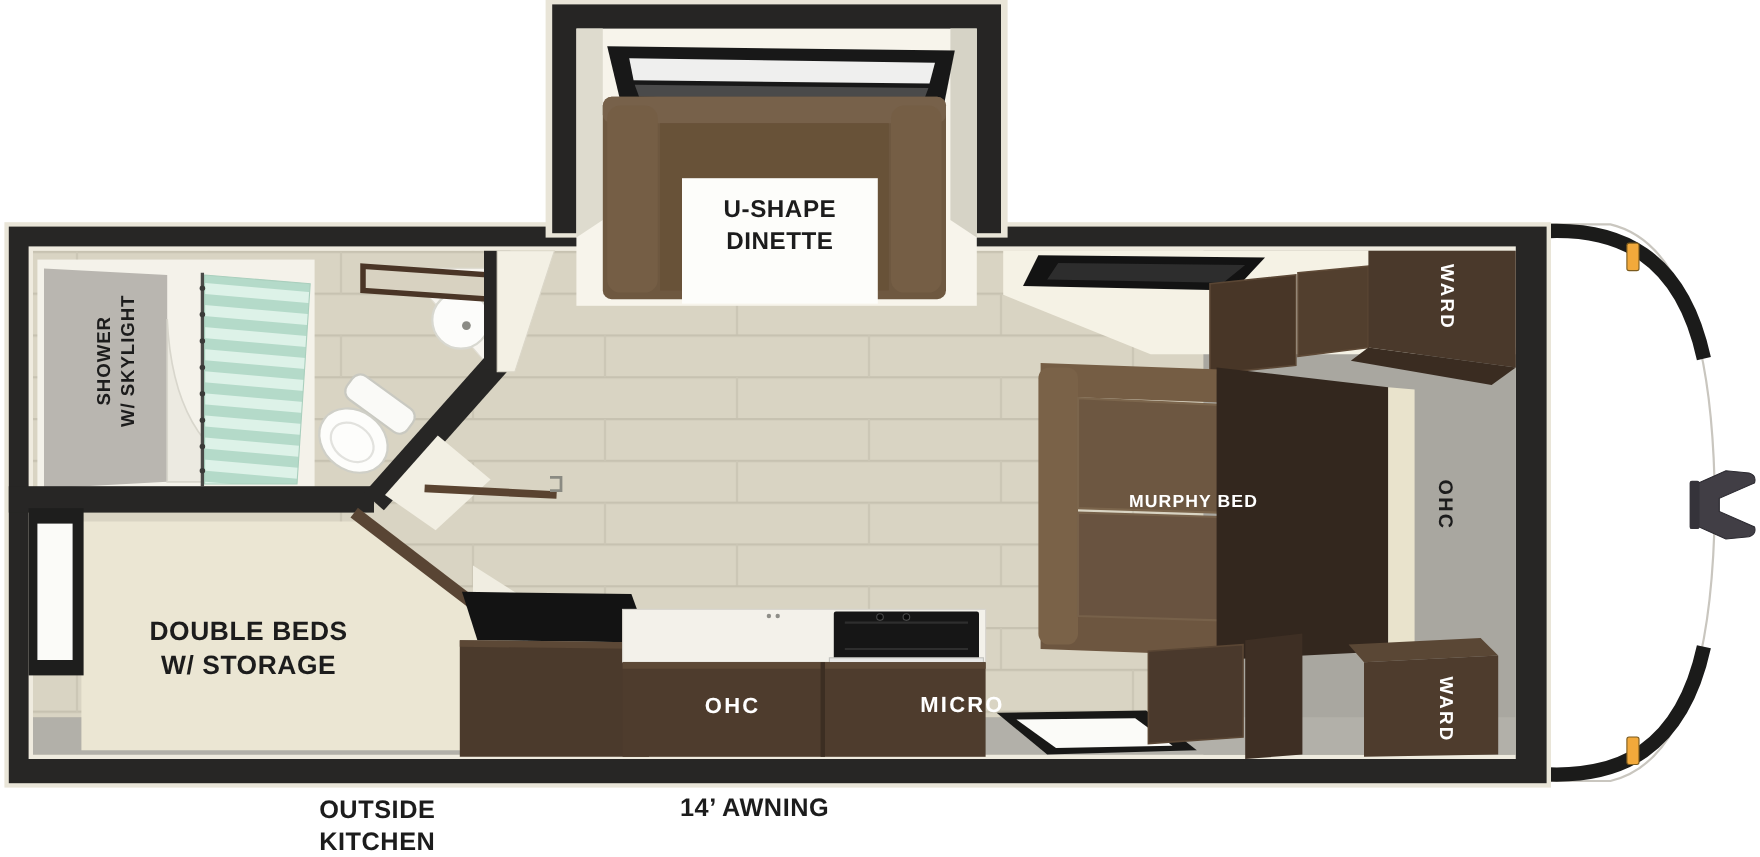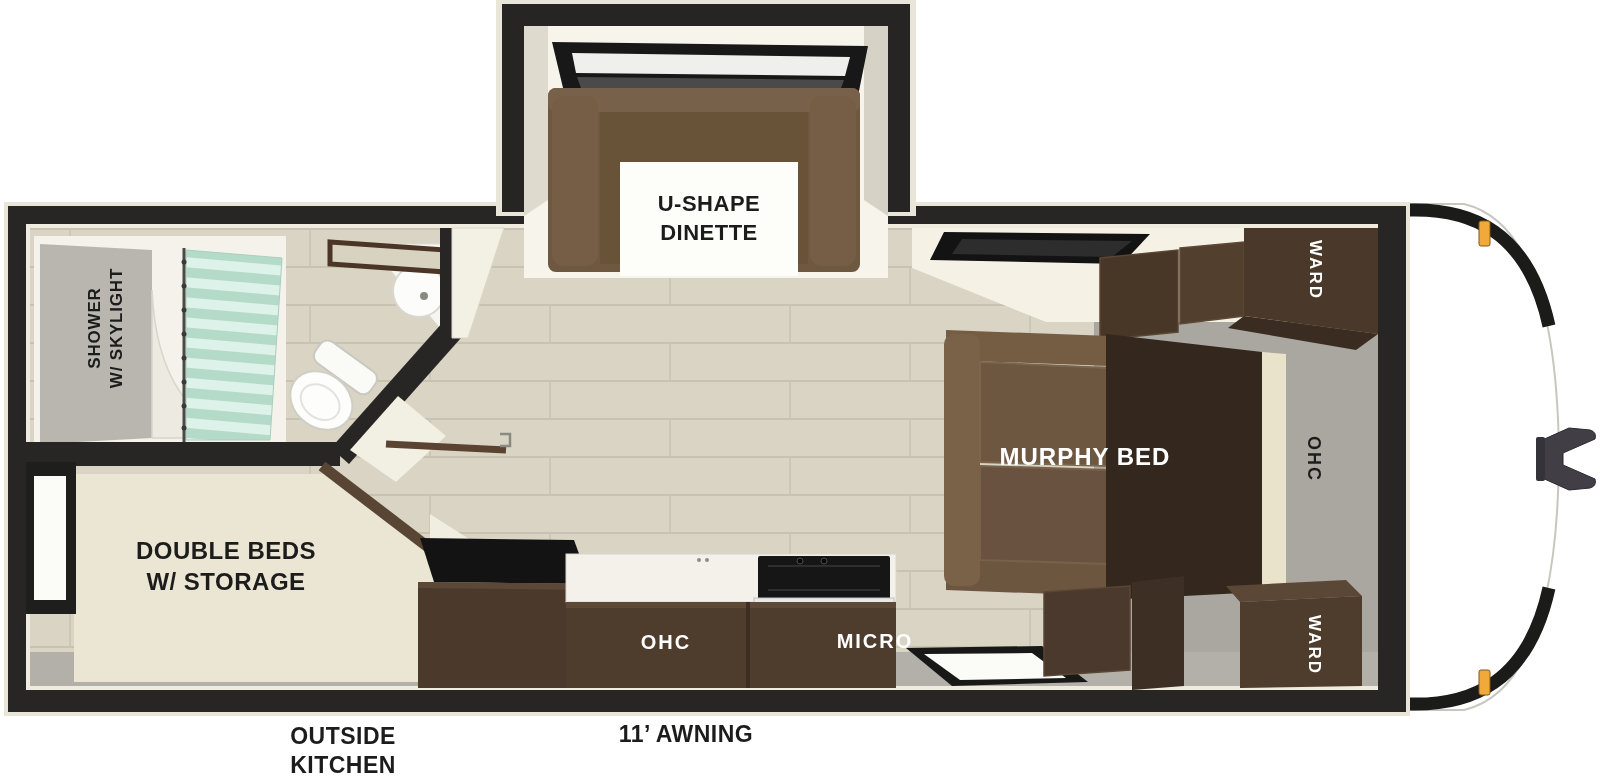--- a/index.html
+++ b/index.html
@@ -3,27 +3,27 @@
 <meta charset="utf-8">
 <style>
   html,body{margin:0;padding:0;background:#ffffff;}
   .stage{position:relative;width:1600px;height:779px;background:#ffffff;overflow:hidden;
          font-family:"Liberation Sans",sans-serif;}
   .stage svg{position:absolute;left:0;top:0;}
   .lbl{position:absolute;font-weight:700;text-align:center;white-space:pre-line;
        color:#1c1c1c;line-height:1.3;letter-spacing:.5px;display:flex;
        align-items:center;justify-content:center;pointer-events:none;}
   .lbl.light{color:#ffffff;}
-  .lbl-dinette{left:620px;top:162px;width:178px;height:114px;font-size:22px;}
+  .lbl-dinette{left:620px;top:148px;width:178px;height:114px;font-size:22px;}
   .lbl-shower{left:11px;top:301px;width:190px;height:54px;font-size:17px;transform:rotate(-90deg);letter-spacing:.8px;}
-  .lbl-doublebeds{left:96px;top:534px;width:260px;height:64px;font-size:24px;}
+  .lbl-doublebeds{left:96px;top:558px;width:260px;height:64px;font-size:24px;}
   .lbl-fridge{left:424px;top:616px;width:166px;height:34px;font-size:26px;letter-spacing:1px;}
   .lbl-ohc-kitchen{left:601px;top:627px;width:130px;height:30px;font-size:20px;letter-spacing:2px;}
   .lbl-micro{left:810px;top:626px;width:130px;height:30px;font-size:20px;letter-spacing:2px;}
-  .lbl-murphy{left:985px;top:441px;width:200px;height:32px;font-size:24px;letter-spacing:1px;}
+  .lbl-murphy{left:985px;top:441px;width:200px;height:32px;font-size:16px;letter-spacing:1px;}
   .lbl-ward-top{left:1270px;top:258px;width:90px;height:24px;font-size:17px;letter-spacing:2px;transform:rotate(90deg);}
   .lbl-ward-bottom{left:1269px;top:633px;width:90px;height:24px;font-size:17px;letter-spacing:2px;transform:rotate(90deg);}
   .lbl-ohc-front{left:1278px;top:447px;width:70px;height:24px;font-size:18px;letter-spacing:2px;transform:rotate(90deg);}
   .lbl-outside-kitchen{left:243px;top:725px;width:200px;height:52px;font-size:23px;line-height:1.28;}
   .lbl-awning{left:566px;top:722px;width:240px;height:26px;font-size:23px;}
 </style>
 </head>
 <body>
 
 <div class="stage">
@@ -180,15 +180,15 @@
 <div class="lbl lbl-doublebeds">DOUBLE BEDS
 W/ STORAGE</div>
 <div class="lbl light lbl-ohc-kitchen">OHC</div>
 <div class="lbl light lbl-micro">MICRO</div>
 <div class="lbl light lbl-murphy">MURPHY BED</div>
 <div class="lbl light lbl-ward-top">WARD</div>
 <div class="lbl light lbl-ward-bottom">WARD</div>
 <div class="lbl lbl-ohc-front">OHC</div>
 <div class="lbl lbl-outside-kitchen">OUTSIDE
 KITCHEN</div>
-<div class="lbl lbl-awning">11’ AWNING</div>
+<div class="lbl lbl-awning">14’ AWNING</div>
 
 </div>
 
 </body></html>

